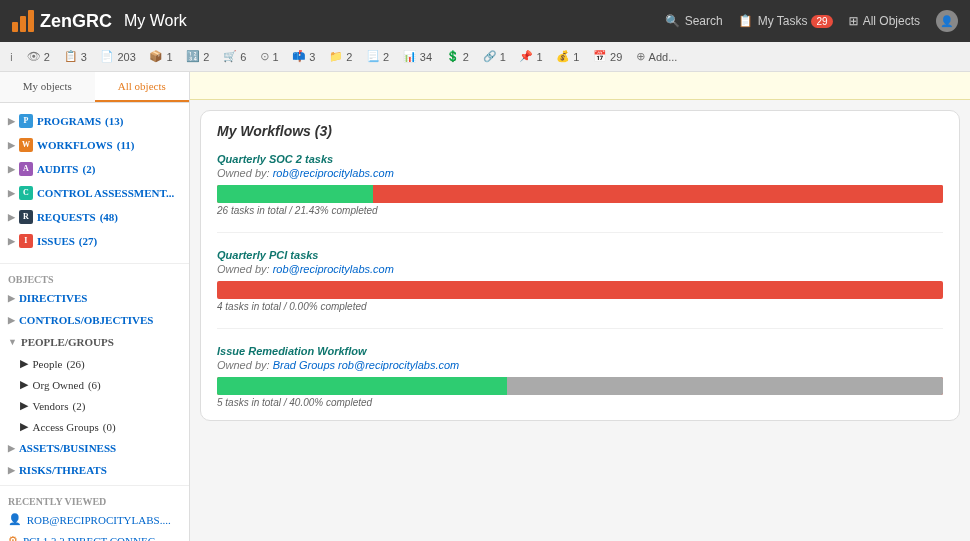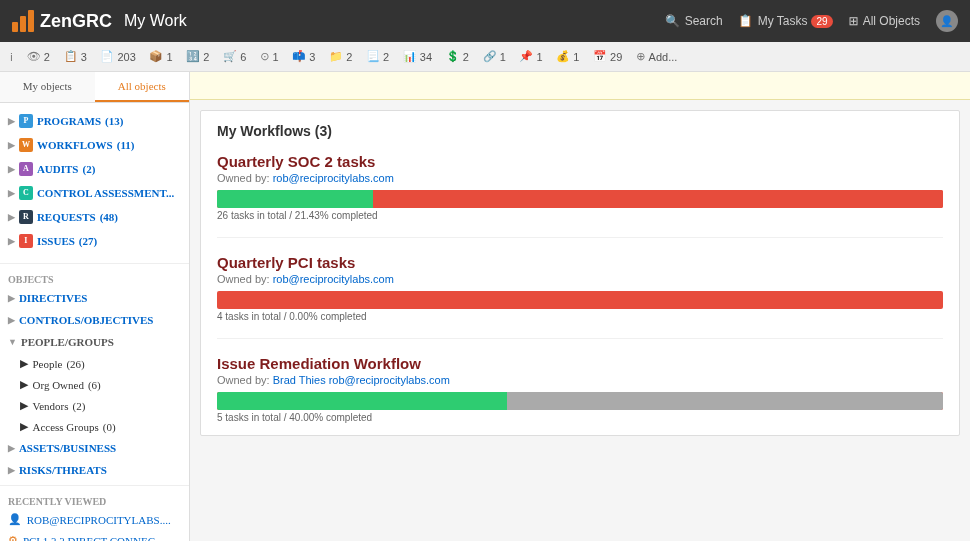--- a/index.html
+++ b/index.html
@@ -198,42 +198,43 @@
       background: #fffde7;
       border-bottom: 1px solid #e8e0a0;
       height: 28px;
     }
 
     
     .workflows-panel {
       background: #fff;
       margin: 10px;
       border: 1px solid #ddd;
-      border-radius: 2px;
+      border-radius: 10px;
       padding: 12px 16px;
+      font-style: italic;
     }
     .workflows-title {
       font-size: 14px;
       font-weight: bold;
       color: #333;
       margin-bottom: 14px;
     }
     .workflow-item {
       margin-bottom: 16px;
       padding-bottom: 16px;
       border-bottom: 1px solid #f0f0f0;
     }
     .workflow-item:last-child {
       border-bottom: none;
       margin-bottom: 0;
       padding-bottom: 0;
     }
     .workflow-name {
-      font-size: 15px;
-      color: #7f1d1d;
+      font-size: 11px;
+      color: #0f766e;
       font-weight: bold;
       cursor: pointer;
       margin-bottom: 2px;
     }
     .workflow-owner {
       font-size: 11px;
       color: #777;
       margin-bottom: 6px;
     }
     .workflow-owner span {
@@ -525,21 +526,21 @@
     <div class="workflow-owner">Owned by: <span>rob@reciprocitylabs.com</span></div>
     <div class="progress-container">
       <div class="progress-bar-bg" style="display:flex;">
         <div style="height:100%;background:#e74c3c;width:100%;display:inline-block;"></div>
       </div>
       <div class="progress-label">4 tasks in total / 0.00% completed</div>
     </div>
   </div>
           <div class="workflow-item">
     <div class="workflow-name">Issue Remediation Workflow</div>
-    <div class="workflow-owner">Owned by: <span>Brad Thies rob@reciprocitylabs.com</span></div>
+    <div class="workflow-owner">Owned by: <span>Brad Groups rob@reciprocitylabs.com</span></div>
     <div class="progress-container">
       <div class="progress-bar-bg" style="display:flex;">
         <div class="progress-bar-fill" style="width:40%"></div>
                 <div class="progress-bar-gray" style="width:60%"></div>
       </div>
       <div class="progress-label">5 tasks in total / 40.00% completed</div>
     </div>
   </div>
         </div>
     </div>

